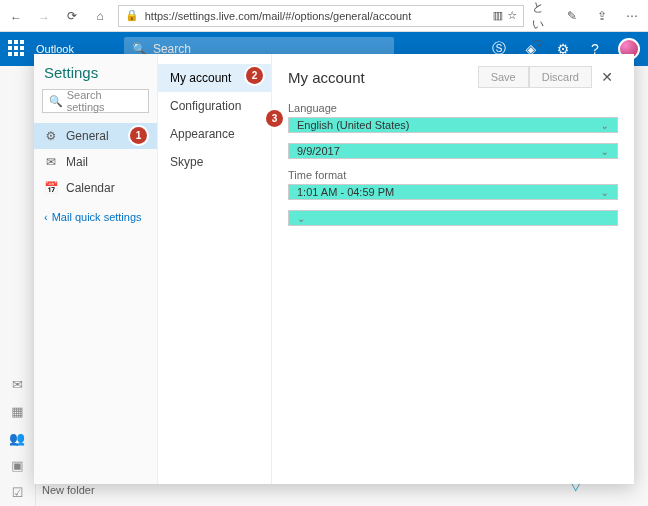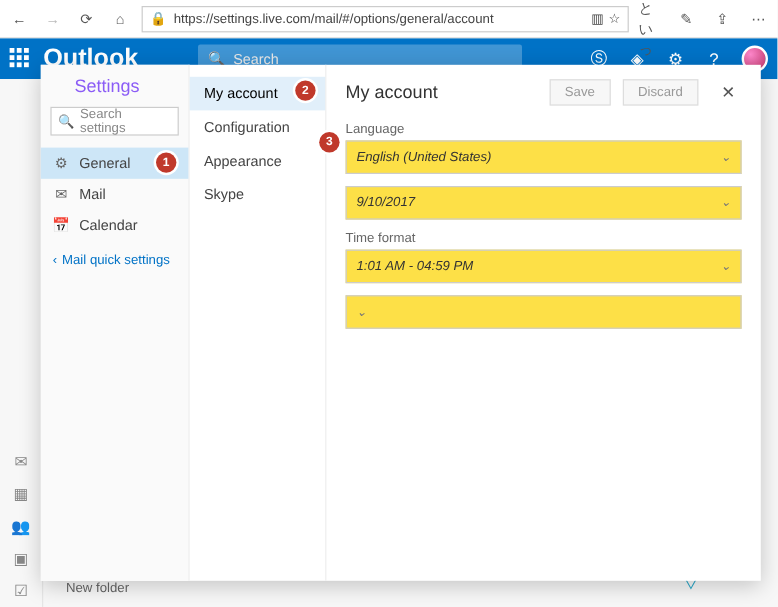--- a/index.html
+++ b/index.html
@@ -10,57 +10,57 @@
   .nav-btn { width: 20px; height: 20px; display:flex; align-items:center; justify-content:center; color:#555; }
   .nav-btn.disabled { color:#bbb; }
   .addr-bar { flex:1; display:flex; align-items:center; border:1px solid #ccc; height:22px; padding:0 6px; font-size:11px; color:#444; gap:6px; }
   .addr-icons { display:flex; align-items:center; gap:4px; }
   .chrome-right { display:flex; align-items:center; gap:10px; color:#555; }
 
   
   .ol-header { height: 34px; background:#0072C6; color:#fff; display:flex; align-items:center; padding:0 8px; gap:10px; }
   .waffle { width:18px; height:18px; display:grid; grid-template-columns:repeat(3,4px); grid-template-rows:repeat(3,4px); gap:2px; }
   .waffle span { background:#fff; width:4px; height:4px; }
-  .brand { font-size:21px; font-weight:700; }
+  .brand { font-size:11px; font-weight:400; }
   .search-box { margin-left:40px; background:rgba(255,255,255,0.25); height:24px; width:270px; display:flex; align-items:center; padding:0 8px; border-radius:2px; color:#e8e8e8; gap:6px; }
   .ol-header-right { margin-left:auto; display:flex; align-items:center; gap:14px; }
   .hdr-icon { width:18px; height:18px; display:flex; align-items:center; justify-content:center; color:#fff; font-size:14px; }
   .avatar { width:22px; height:22px; border-radius:50%; background: radial-gradient(circle at 30% 30%, #f8c, #b36); border:2px solid #fff; }
   .beta-tag { position:absolute; right:2px; top:68px; background:#eee; font-size:10px; padding:2px 4px; color:#555; }
 
   
   .bg-area { position:absolute; left:0; right:0; top:66px; bottom:0; background:#f7f7f7; }
   .bg-left { position:absolute; left:0; top:0; width:36px; bottom:0; border-right:1px solid #e6e6e6; background:#f7f7f7; display:flex; flex-direction:column; justify-content:flex-end; padding-bottom:6px; gap:12px; align-items:center; }
   .bg-left .ico { color:#888; font-size:13px; }
-  .bg-newfolder { position:absolute; left:55px; bottom:10px; color:#666; font-size:11px; }
+  .bg-newfolder { position:absolute; left:42px; bottom:10px; color:#666; font-size:11px; }
   .bg-snippet { position:absolute; left:170px; bottom:6px; right:250px; color:#888; font-size:10px; line-height:1.3; }
   .wifi-ico { position:absolute; right:60px; bottom:6px; color:#2aa8c9; font-size:26px;}
 
   
   .panel { position:absolute; left:34px; top:54px; right:14px; height:430px; background:#fff; display:flex; box-shadow:0 4px 18px rgba(0,0,0,.22); }
   .col1 { width:124px; border-right:1px solid #eee; background:#fafafa; padding-top:10px; }
-  .col1 h2 { font-size:15px; font-weight:400; padding:0 10px 8px; color:#8b5cf6;margin-left:18px; }
+  .col1 h2 { font-size:15px; font-weight:400; padding:0 10px 8px; color:#0f766e; }
   .search-settings { margin:0 8px 10px; border:1px solid #ccc; height:24px; display:flex; align-items:center; padding:0 6px; font-size:11px; color:#888; gap:4px; background:#fff;}
   .cat { display:flex; align-items:center; gap:8px; padding:6px 10px; font-size:12px; color:#444; position:relative; cursor:pointer; }
   .cat.active { background:#CDE6F7; }
   .cat .cico { width:14px; text-align:center; color:#666; font-size:12px; }
   .quick { color:#0072C6; font-size:11px; padding:10px 10px; display:flex; align-items:center; gap:4px; cursor:pointer;}
   .col2 { width:114px; border-right:1px solid #eee; padding-top:10px; }
   .sub { padding:7px 12px; font-size:12px; color:#444; position:relative; cursor:pointer;}
   .sub.active { background:#E1EFFA; color:#000; }
   .col3 { flex:1; padding:12px 16px; position:relative; }
   .col3-head { display:flex; align-items:center; margin-bottom:14px; }
   .col3-head h3 { font-size:15px; font-weight:400; color:#333; }
-  .actions { margin-left:auto; display:flex; align-items:center; gap:10px; }
+  .actions { margin-left:auto; display:flex; align-items:center; gap:0; }
   .btn { border:1px solid #ddd; background:#f7f7f7; color:#999; font-size:11px; padding:4px 12px; cursor:pointer; }
   .close-x { width:22px; height:22px; display:flex; align-items:center; justify-content:center; color:#555; font-size:14px; cursor:pointer; margin-left:4px;}
   .section-title { font-size:13px; color:#333; margin-bottom:12px; }
   .field { margin-bottom:10px; font-size:11px; }
   .field-label { color:#666; margin-bottom:3px; }
-  .select { border:1px solid #ccc; height:28px; display:flex; align-items:center; padding:0 8px; justify-content:space-between; color:#333; font-size:11px; background:#fde047; cursor:pointer;font-style:italic;}
+  .select { border:1px solid #ccc; height:16px; display:flex; align-items:center; padding:0 8px; justify-content:space-between; color:#333; font-size:11px; background:#5eead4; cursor:pointer;}
   .chev { color:#777; font-size:10px; }
 
   .badge { position:absolute; width:17px; height:17px; border-radius:50%; background:#C0392B; color:#fff; font-size:10px; display:flex; align-items:center; justify-content:center; box-shadow:0 0 0 2px #fff; font-weight:bold; }
 </style>
 </head>
 <body>
 
 <div class="browser-chrome">
   <div class="nav-btn">←</div>
   <div class="nav-btn disabled">→</div>
@@ -172,21 +172,21 @@
       <div class="badge" style="left:-22px; top:8px;">3</div>
       <div class="field-label">Language</div>
       <div class="select">
         <span>English (United States)</span>
         <span class="chev">⌄</span>
       </div>
     </div>
 
     <div class="field">
       <div class="select">
-        <span>9/10/2017</span>
+        <span>9/9/2017</span>
         <span class="chev">⌄</span>
       </div>
     </div>
 
     <div class="field">
       <div class="field-label">Time format</div>
       <div class="select">
         <span>1:01 AM - 04:59 PM</span>
         <span class="chev">⌄</span>
       </div>

